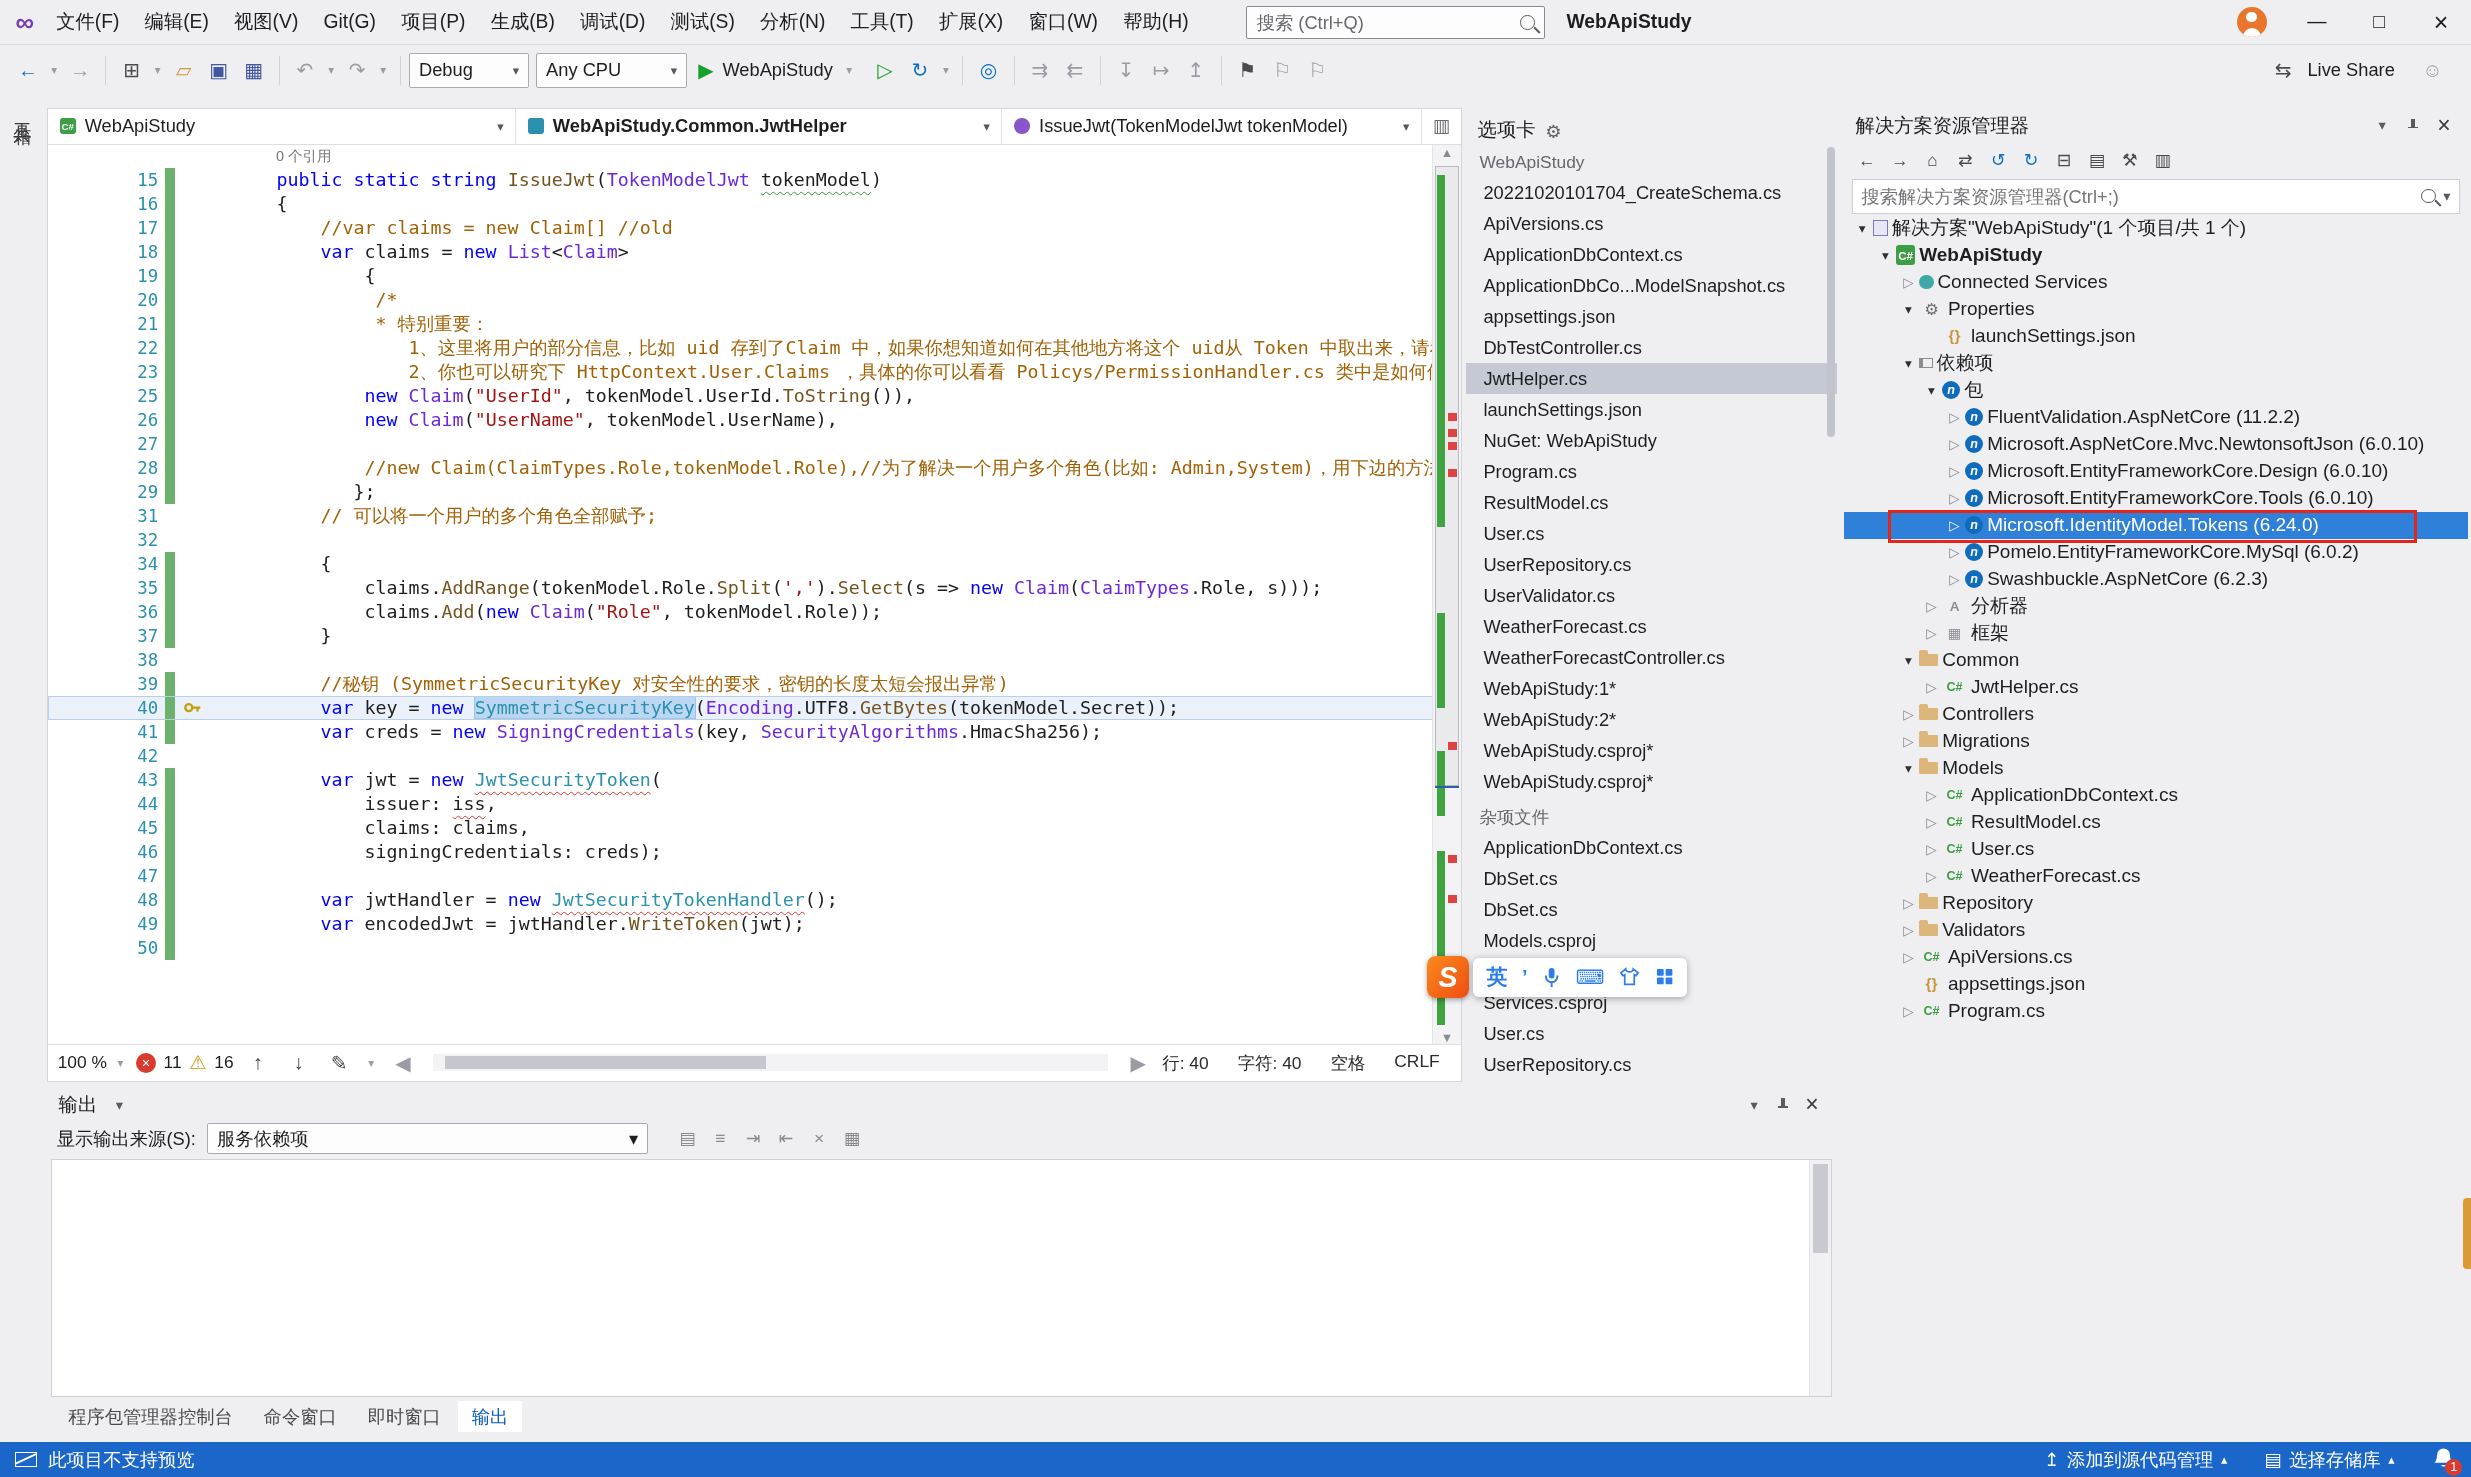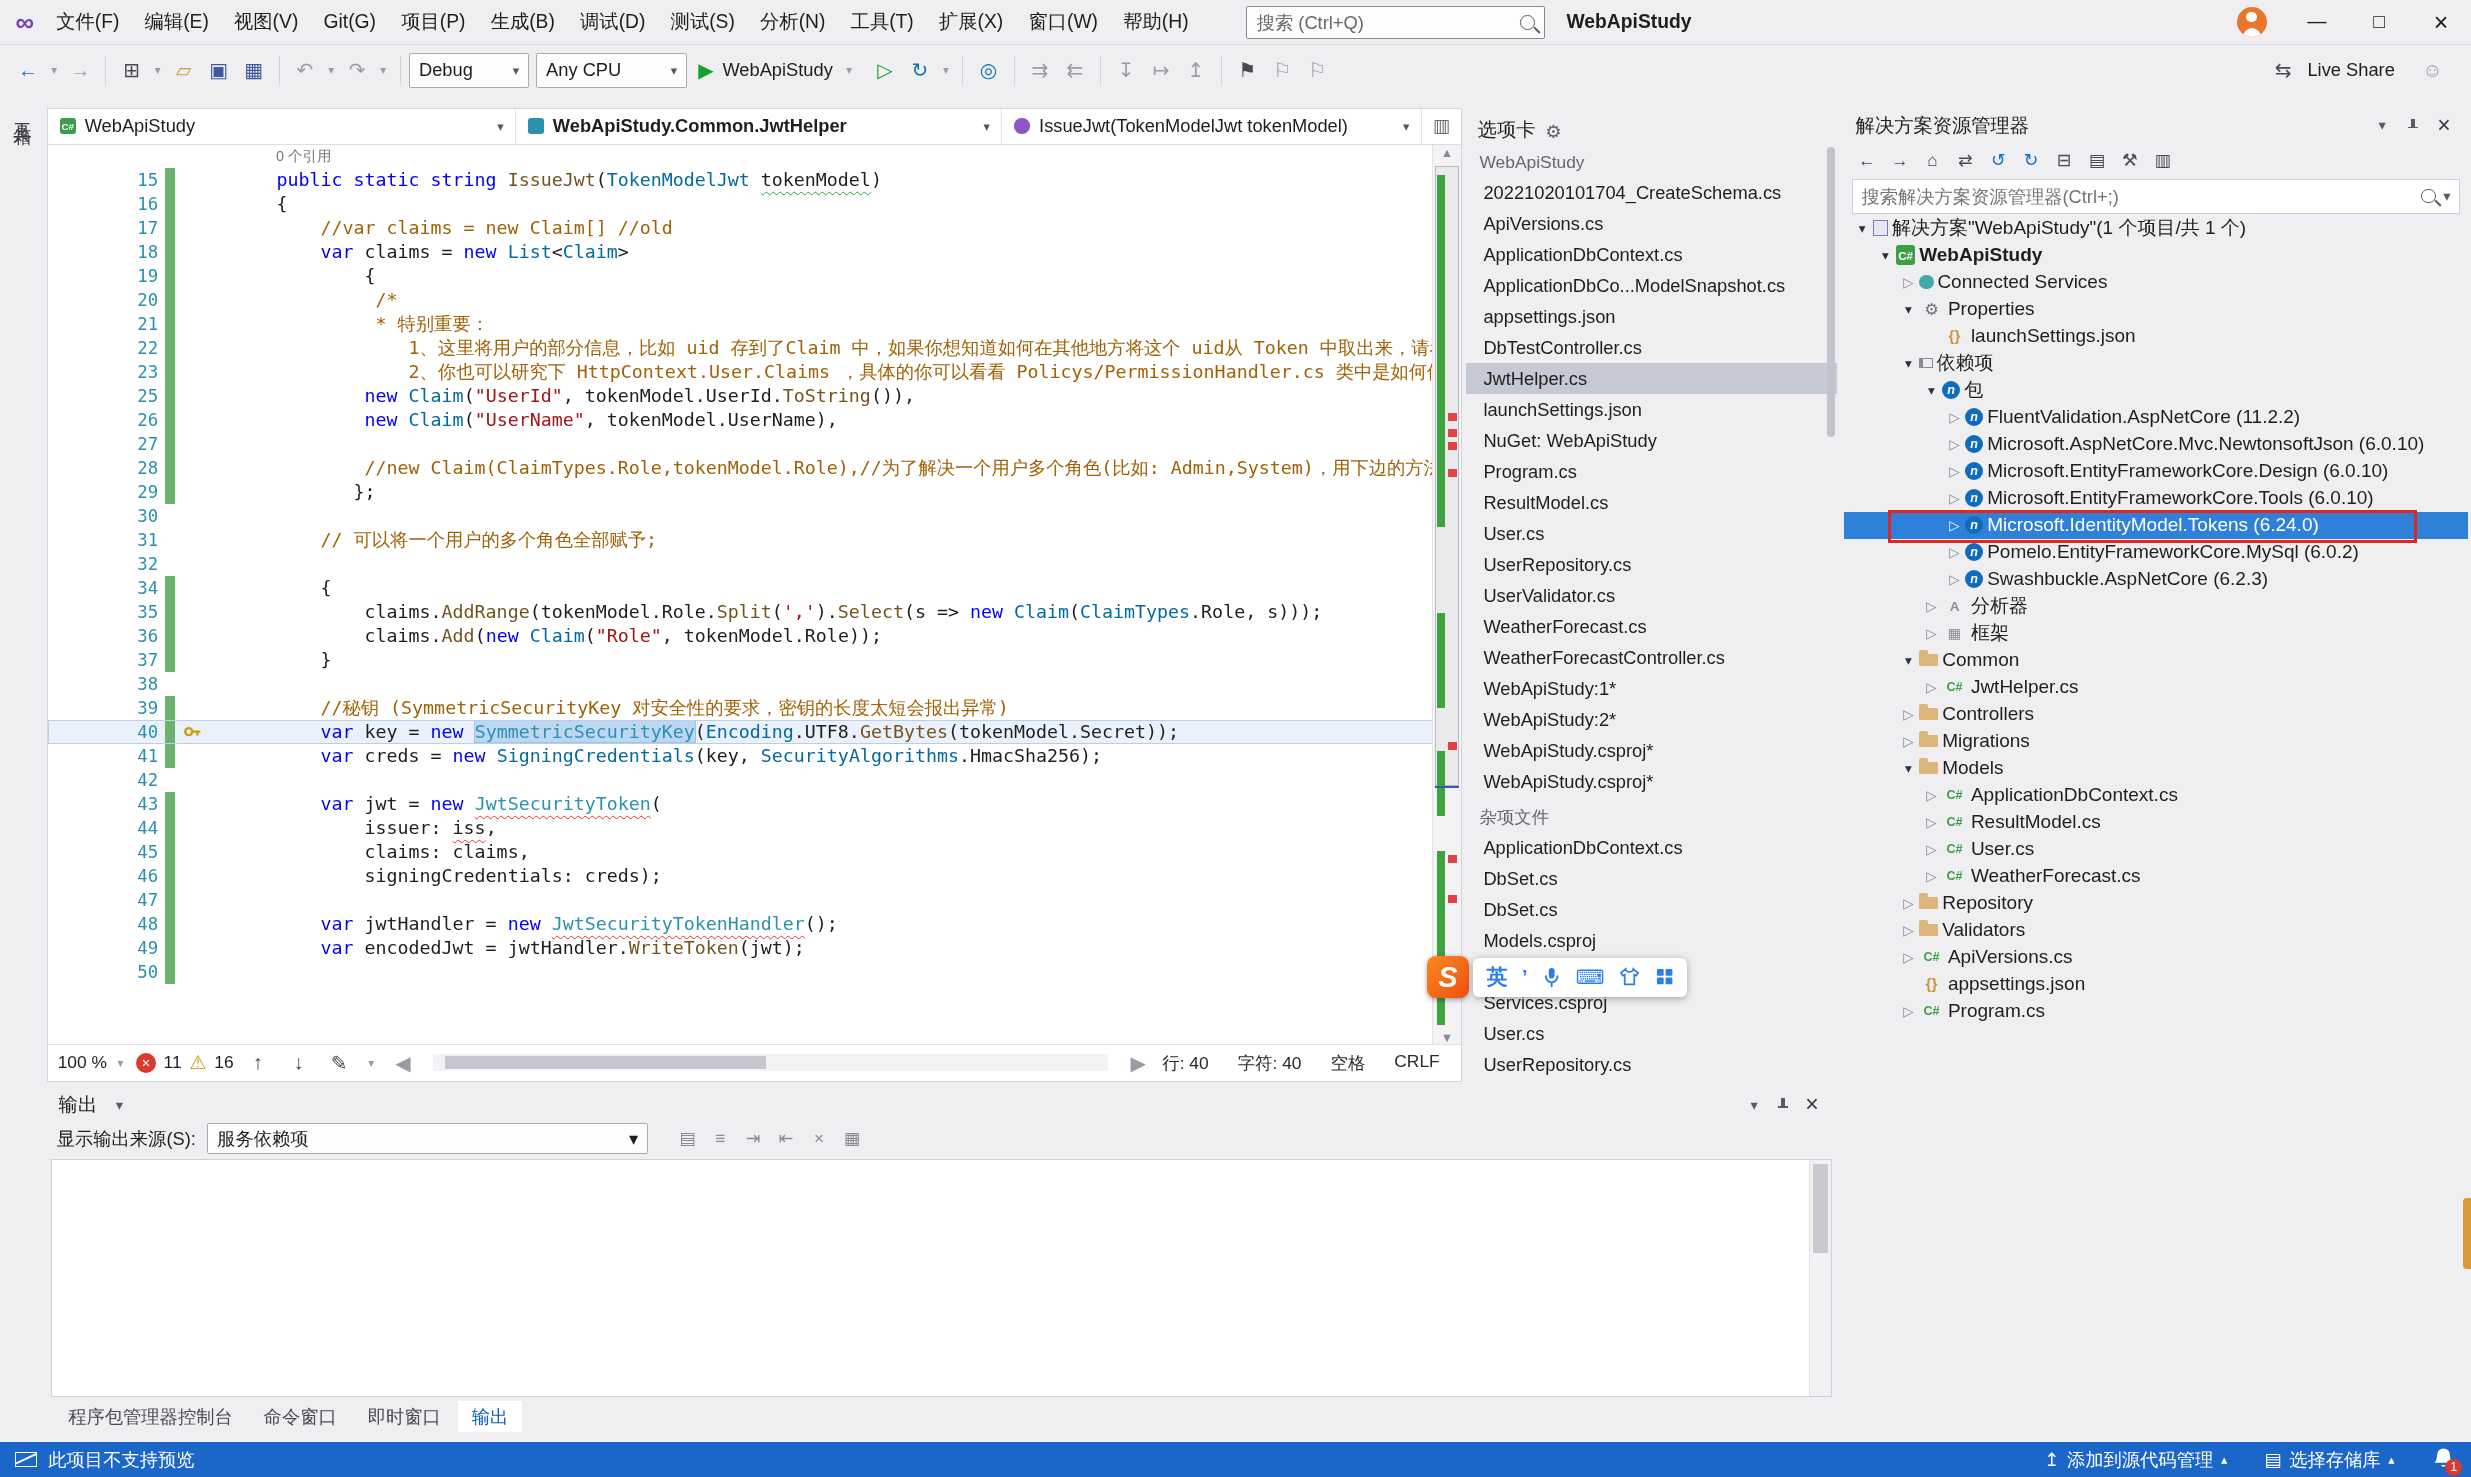--- a/index.html
+++ b/index.html
@@ -51,21 +51,21 @@
   .code-area{position:absolute;top:36px;left:0;right:0;height:902px;overflow:hidden;background:#FFF;}
   .code-lines{position:absolute;left:0;top:0;right:28px;bottom:0;overflow:hidden;font-family:"DejaVu Sans Mono",monospace;font-size:18.3px;}
   .codelens{height:23px;line-height:23px;padding-left:228px;color:#7A7A7A;font-size:14.5px;font-family:"Liberation Sans","DejaVu Sans",sans-serif;}
   .cl{display:flex;height:24px;line-height:24px;}
   .cl.cur{background:#EAF1FA;outline:1px solid #B9CFE8;outline-offset:-1px;}
   .ln{width:114px;flex:none;text-align:right;padding-right:3.9px;color:#2B91AF;font-size:17.4px;box-sizing:border-box;}
   .chg{width:10.6px;flex:none;margin-left:2.9px;}
   .chg.g{background:#6CB26C;}
   .glyph{width:35px;flex:none;position:relative;display:flex;align-items:center;justify-content:center;}
   .codetext{white-space:pre;padding-left:66px;}
-  .tok-k{color:#0000FF;} .tok-t{color:#0369a1;} .tok-s{color:#A31515;} .tok-c{color:#a16207;} .tok-m{color:#74531F;} .tok-p{color:#1E1E1E;}
+  .tok-k{color:#0000FF;} .tok-t{color:#6d28d9;} .tok-s{color:#A31515;} .tok-c{color:#a16207;} .tok-m{color:#74531F;} .tok-p{color:#1E1E1E;}
   .tok-sqg{color:#1E1E1E;text-decoration:underline wavy #2F9E44 1.4px;text-underline-offset:4.8px;}
   .tok-sqr{color:#1E1E1E;text-decoration:underline wavy #E5342B 1.4px;text-underline-offset:4.8px;}
   .tok-sqrt{color:#2B91AF;text-decoration:underline wavy #E5342B 1.4px;text-underline-offset:4.8px;}
   .tok-hl{color:#2B91AF;background:#BBD7F2;box-shadow:0 0 0 1px #9CC3E8;}
   .vscroll{position:absolute;right:0;top:0;bottom:0;width:28px;background:#F3F3F6;border-left:1px solid #E3E3E8;}
   .vs-arrow{position:absolute;left:0;right:0;text-align:center;color:#8A8A92;font-size:12.6px;}
   .mk-g{position:absolute;left:3.9px;width:7.7px;background:#3FA33F;}
   .mk-r{position:absolute;right:3.9px;width:8.7px;height:8.7px;background:#E04343;}
   .mk-c{position:absolute;left:1.9px;right:1.9px;height:2.9px;background:#2B5FA8;}
   .vthumb{position:absolute;left:1.9px;right:1.9px;top:21px;height:618px;border:1px solid #B9B9C2;background:rgba(130,130,140,0.08);}
@@ -343,26 +343,20 @@
               <span class="glyph"></span>
               <span class="codetext">        <span class="tok-c">//new Claim(ClaimTypes.Role,tokenModel.Role),//为了解决一个用户多个角色(比如: Admin,System)，用下边的方法</span></span>
             </div>
             <div class="cl">
               <span class="ln">29</span>
               <span class="chg g"></span>
               <span class="glyph"></span>
               <span class="codetext">       <span class="tok-p">};</span></span>
             </div>
             <div class="cl">
-              <span class="ln">30</span>
-              <span class="chg"></span>
-              <span class="glyph"></span>
-              <span class="codetext"></span>
-            </div>
-            <div class="cl">
               <span class="ln">31</span>
               <span class="chg"></span>
               <span class="glyph"></span>
               <span class="codetext">    <span class="tok-c">// 可以将一个用户的多个角色全部赋予;</span></span>
             </div>
             <div class="cl">
               <span class="ln">32</span>
               <span class="chg"></span>
               <span class="glyph"></span>
               <span class="codetext"></span>

